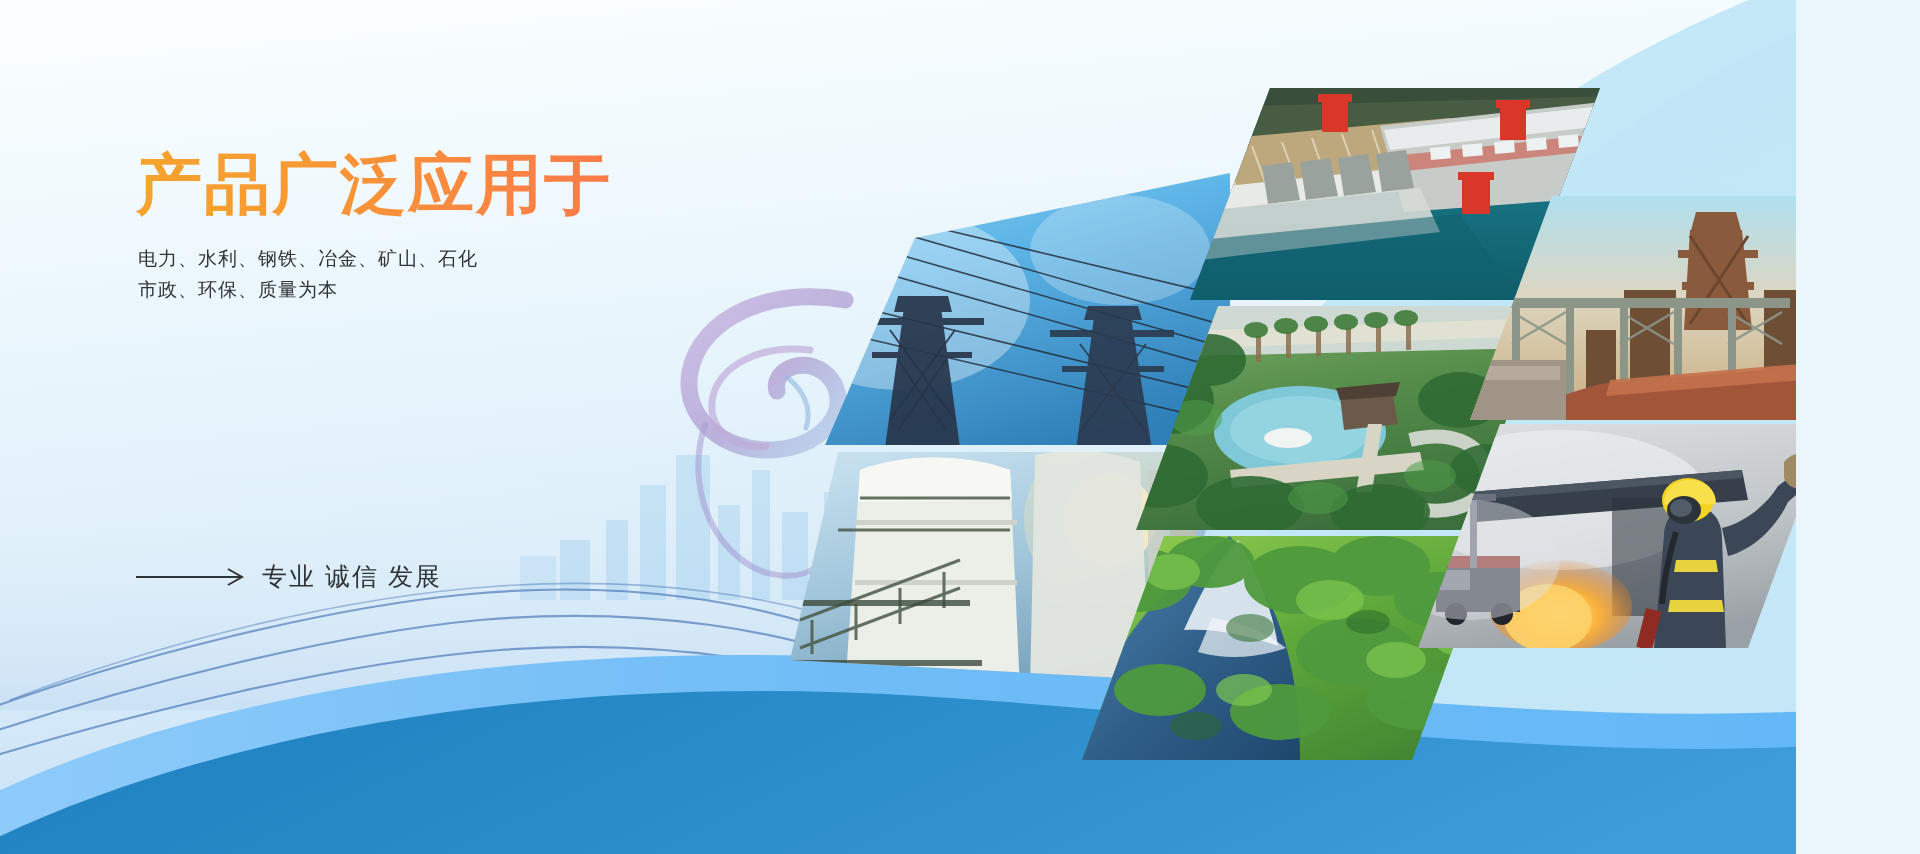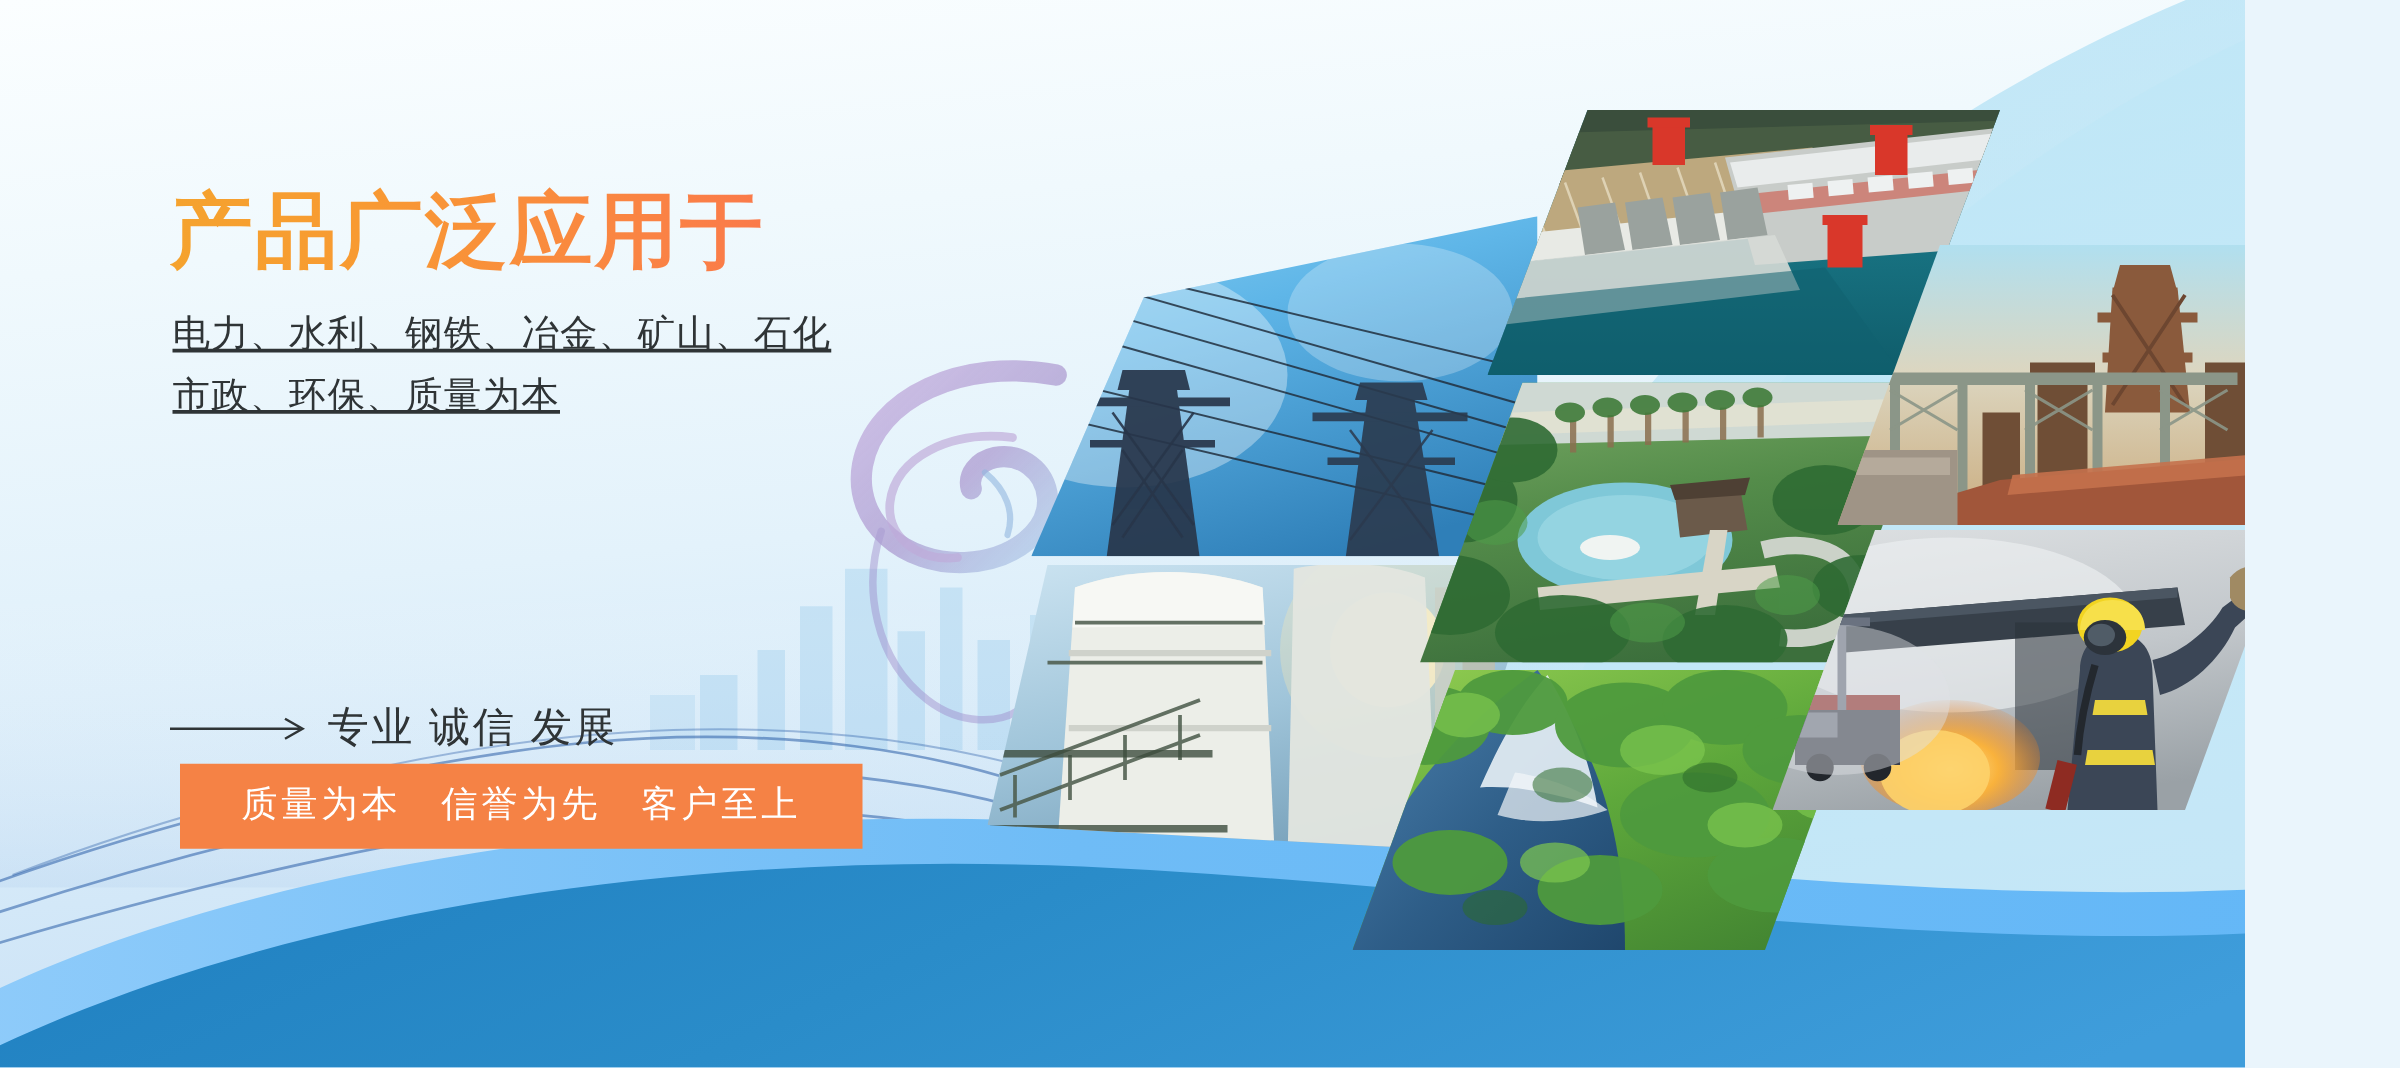--- a/index.html
+++ b/index.html
@@ -21,31 +21,31 @@
   .text-block{position:absolute;left:136px;top:148px;width:700px;}
   .headline{
     font-size:66px;line-height:1.12;font-weight:700;letter-spacing:2px;
     margin:0;
     background:linear-gradient(90deg,#f5a32e 0%,#f89a32 22%,#fa8344 55%,#fb6d52 85%,#fb6a55 100%);
     -webkit-background-clip:text;background-clip:text;
     color:transparent;-webkit-text-fill-color:transparent;
     white-space:nowrap;
   }
   .sub{
-    margin:22px 0 0 2px;font-size:30px;line-height:1.62;color:#2f3436;
-    letter-spacing:1px;font-weight:400;text-decoration:underline;
+    margin:22px 0 0 2px;font-size:19px;line-height:1.62;color:#2f3436;
+    letter-spacing:1px;font-weight:400;
   }
   .sub div{white-space:nowrap;}
 
   .motto-row{
     position:absolute;left:136px;top:560px;display:flex;align-items:center;gap:14px;
   }
   .arrow{display:block;}
   .motto-text{
-    font-size:33px;color:#2f3436;letter-spacing:2px;white-space:nowrap;
+    font-size:25px;color:#2f3436;letter-spacing:2px;white-space:nowrap;
   }
 
   .badge{
     position:absolute;left:144px;top:611px;
     background:#f58245;
     padding:13px 30px 15px 30px;
     color:#ffffff;font-size:29px;letter-spacing:3px;white-space:nowrap;
     box-sizing:border-box;width:546px;text-align:center;
   }
 
@@ -460,15 +460,14 @@
     </div>
   </div>
 
   <div class="motto-row">
     <svg class="arrow" width="112" height="22" viewBox="0 0 112 22">
       <path d="M0,11 L104,11 M92,3 L106,11 L92,19" fill="none" stroke="#2f3436" stroke-width="2"></path>
     </svg>
     <span class="motto-text">专业  诚信  发展</span>
   </div>
 
-  <div class="badge">质量为本　信誉为先　客户至上</div>
 
 </div>
 
 </body></html>

